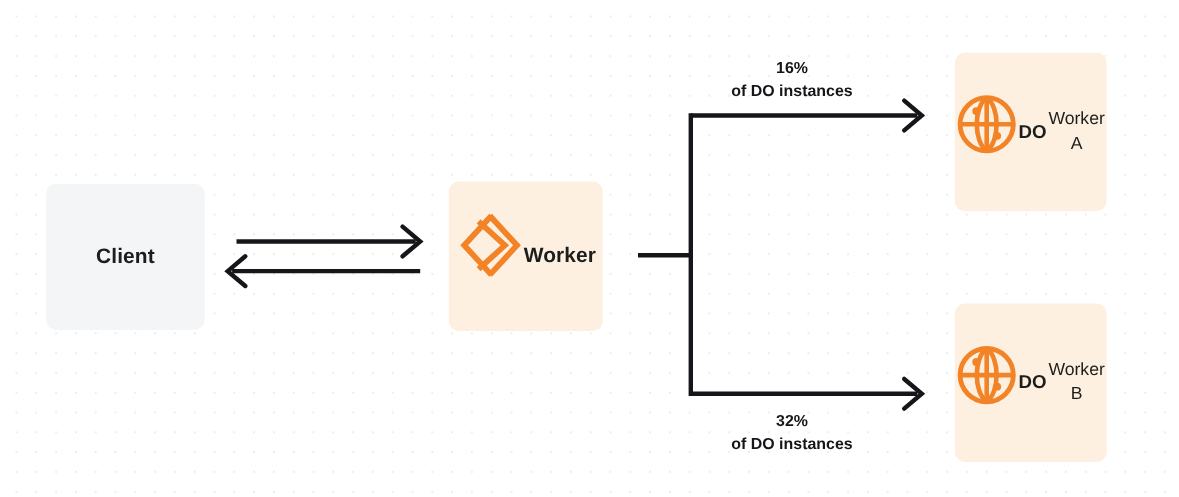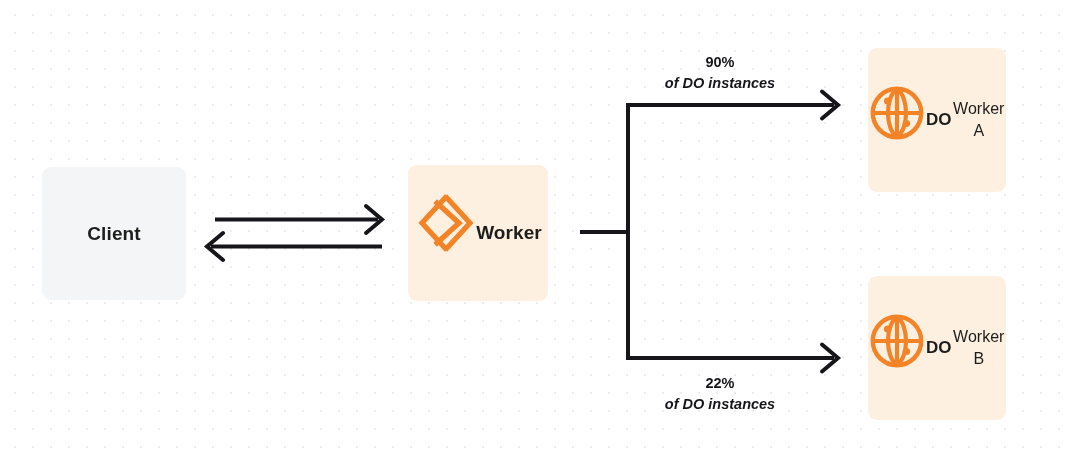--- a/index.html
+++ b/index.html
@@ -121,21 +121,21 @@
     left: 608px;
     top: 52px;
     width: 224px;
   }
   .edge-label-bottom {
     left: 608px;
     top: 373px;
     width: 224px;
   }
   .edge-label .pct { display: block; }
-  .edge-label .desc { display: block; font-style: italic; }
+  .edge-label .desc { display: block; }
 </style>
 </head>
 <body>
 
 <div id="canvas">
 
   <svg id="wires" viewBox="0 0 1072 452" width="1072" height="452">
 
     <g>
       <line x1="215" y1="219.5" x2="378" y2="219.5" stroke="#16161a" stroke-width="4" stroke-linecap="butt"></line>
@@ -209,22 +209,22 @@
         <path d="M29 5 C41 13 41 45 29 53" fill="none" stroke="#f28327" stroke-width="4.2"></path>
         <circle cx="19.5" cy="17" r="3.6" fill="#f28327"></circle>
         <circle cx="38.5" cy="39.5" r="3.6" fill="#f28327"></circle>
       </svg>
     </span>
     <span class="node-title-small">DO</span>
     <span class="node-sub">Worker B</span>
   </div>
 
   <div class="edge-label edge-label-top">
-    <span class="pct">90%</span>
+    <span class="pct">16%</span>
     <span class="desc">of DO instances</span>
   </div>
 
   <div class="edge-label edge-label-bottom">
-    <span class="pct">22%</span>
+    <span class="pct">32%</span>
     <span class="desc">of DO instances</span>
   </div>
 
 </div>
 
 </body></html>

